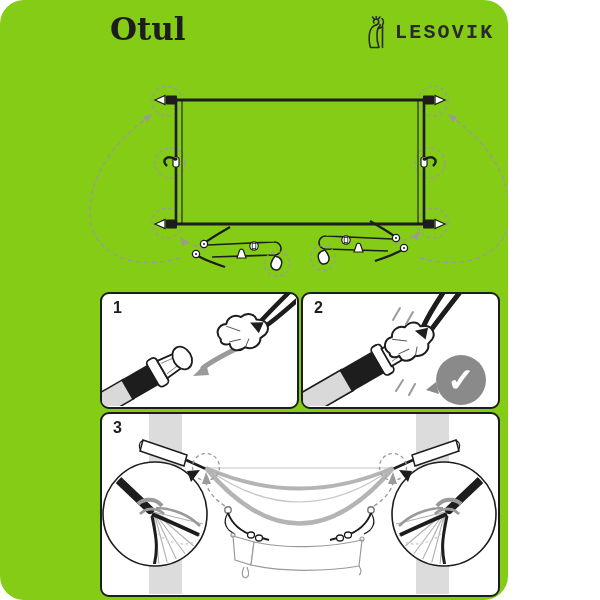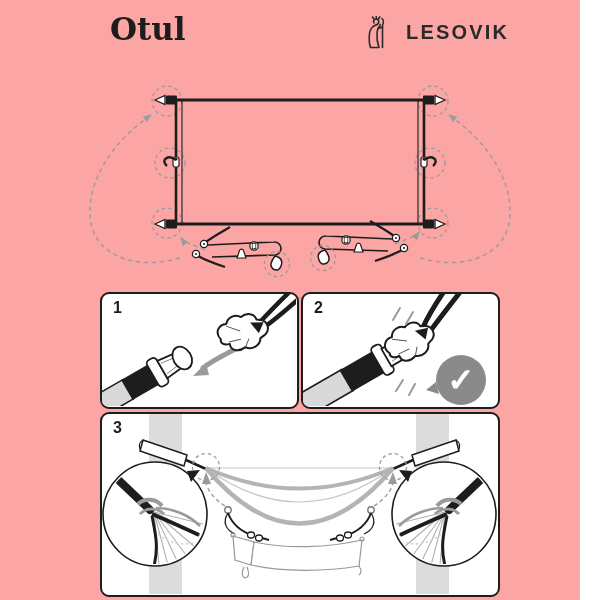--- a/index.html
+++ b/index.html
@@ -1,20 +1,20 @@
 <!DOCTYPE html>
 <html><head>
 <meta charset="utf-8">
 <style>
   html,body{margin:0;padding:0;background:#fff;}
-  .canvas{position:relative;width:580px;height:600px;background:#fca5a5;overflow:hidden;
-          font-family:"Liberation Sans",sans-serif;color:#1d1d1d;}
+  .canvas{position:relative;width:508px;height:600px;background:#84cc16;overflow:hidden;
+          font-family:"Liberation Sans",sans-serif;color:#1d1d1d;border-radius:24px;}
   .product-name{position:absolute;left:110px;top:11px;font-family:"DejaVu Serif",serif;
                 font-weight:700;font-size:31px;letter-spacing:0;color:#1d1d1d;}
-  .brand{position:absolute;left:366px;top:16px;display:flex;align-items:center;gap:18px;}
+  .brand{position:absolute;left:366px;top:16px;display:flex;align-items:center;gap:7px;font-family:Liberation Mono, monospace;}
   .brand-name{font-weight:700;font-size:20px;letter-spacing:2.2px;color:#2a2a2a;}
   .diagram-svg{position:absolute;left:0;top:76px;}
   .panel{position:absolute;box-sizing:border-box;border:2.5px solid #1d1d1d;border-radius:9px;
          background:#fff;overflow:hidden;}
   .panel-1{left:100px;top:292px;width:199px;height:117px;}
   .panel-2{left:301px;top:292px;width:199px;height:117px;}
   .panel-3{left:100px;top:412px;width:400px;height:185px;}
   .step-num{position:absolute;left:11px;top:5px;font-weight:700;font-size:16px;color:#1d1d1d;z-index:3;}
   .panel svg{position:absolute;left:0;top:0;}
 </style>

